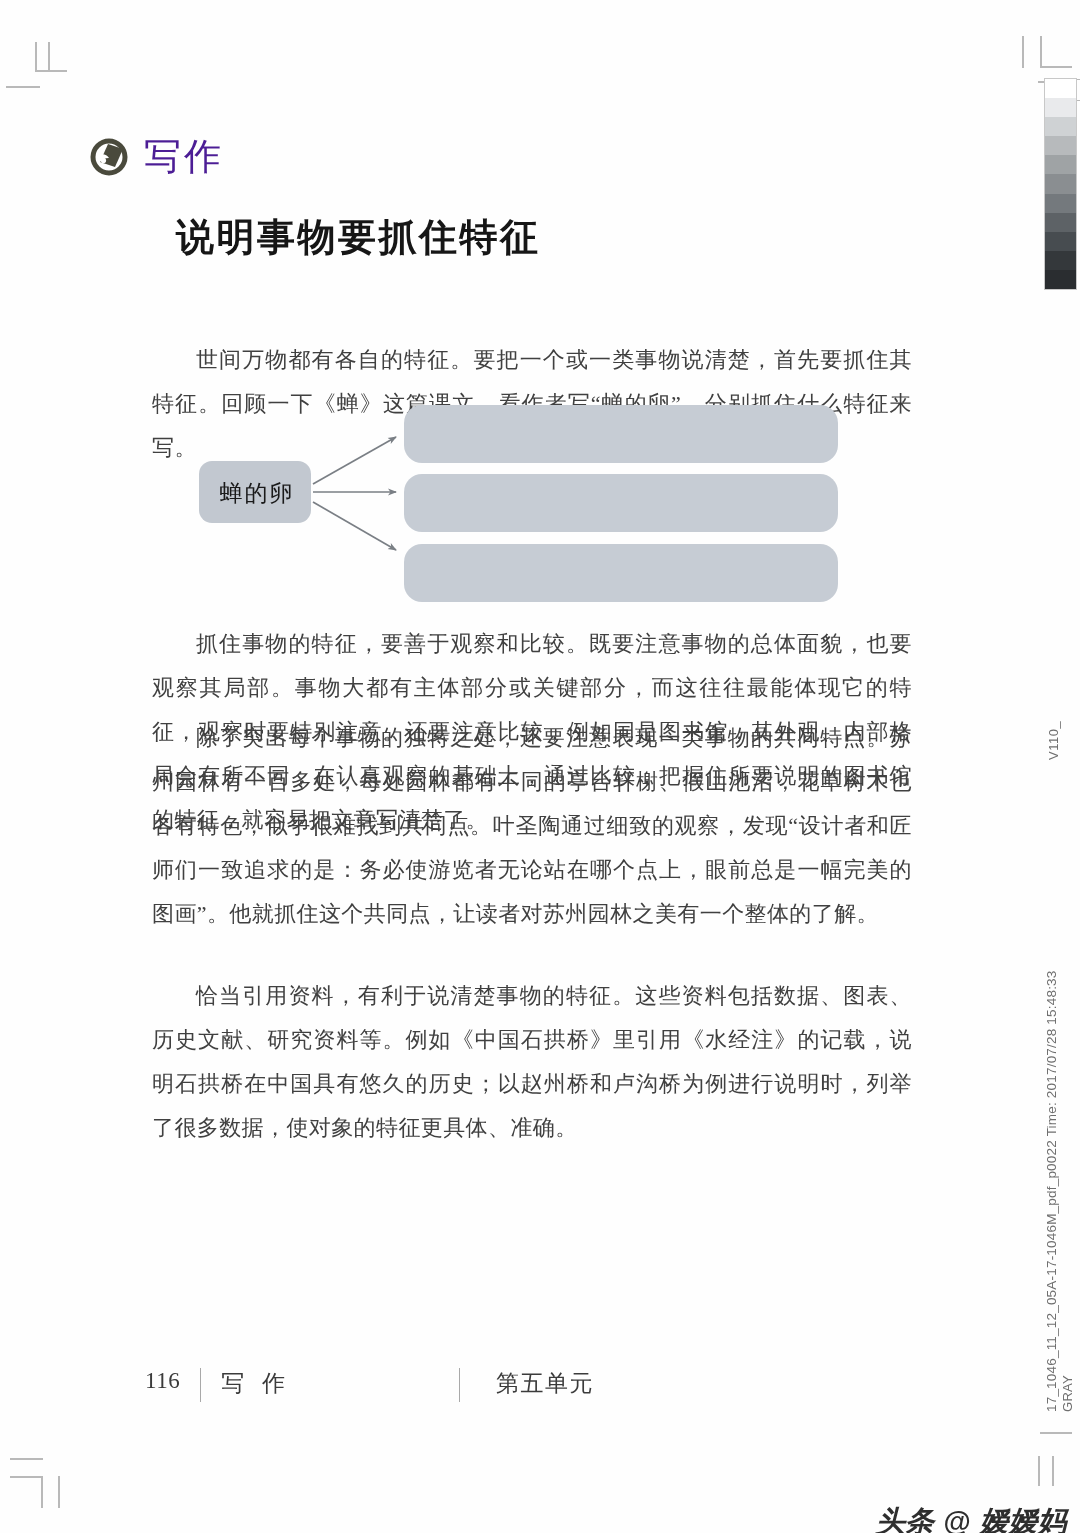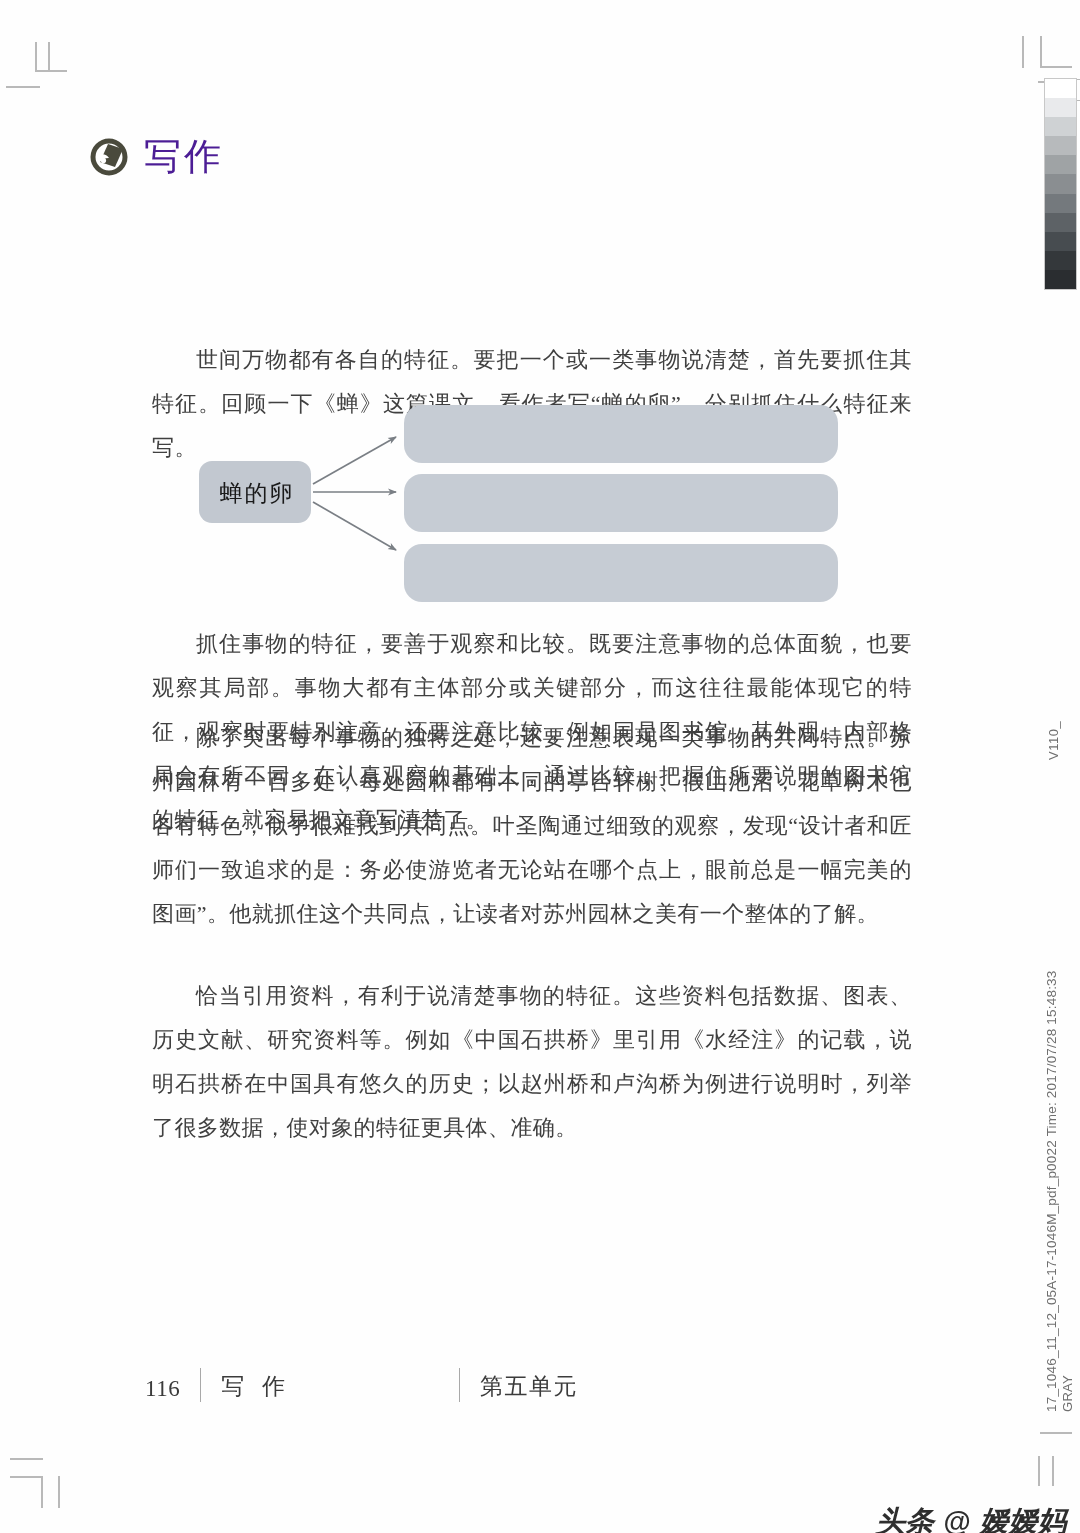--- a/index.html
+++ b/index.html
@@ -138,35 +138,35 @@
     letter-spacing: 2px;
     color: #1a1a1a;
   }
 
   
   .footer {
     position: absolute;
     left: 145px;
     top: 1368px;
     display: flex;
-    align-items: flex-end;
+    align-items: flex-start;
     font-size: 23px;
     color: #3b3b3b;
   }
   .footer .pagenum { letter-spacing: 0.5px; }
   .footer .rule {
     display: inline-block;
     width: 1px;
     height: 34px;
     background: #a9a9a9;
     margin: 0 20px;
   }
   .footer .fname { letter-spacing: 6px; }
   .footer .spacer { display: inline-block; width: 148px; }
-  .footer .unit { letter-spacing: 1.5px; }
+  .footer .unit { letter-spacing: 1.5px; margin-left: 16px; }
 
   
   .watermark {
     position: absolute;
     left: 876px;
     top: 1478px;
     display: flex;
     align-items: center;
     gap: 9px;
     font-family: "Liberation Sans", sans-serif;
@@ -242,20 +242,21 @@
         <path d="M21 2.5 A18.5 18.5 0 1 0 21 39.5 A18.5 18.5 0 1 0 21 2.5 Z
                  M21 7.5 A13.5 13.5 0 1 1 21 34.5 A13.5 13.5 0 1 1 21 7.5 Z" fill="#4a4a3c" fill-rule="evenodd"></path>
         <path d="M20 8 L35 13 L27 31 L12 26 Z" fill="#4a4a3c"></path>
         <path d="M9 20 C13 17 19 18 21 22 C17 22 13 24 11 27 Z" fill="#ffffff"></path>
         <circle cx="15.5" cy="24.5" r="2.6" fill="#ffffff"></circle>
       </svg>
     </span>
     <span class="section-title">写作</span>
   </div>
 
+  <div class="doc-title">说明事物要抓住特征</div>
 
   <div class="body-col" style="top:330px;">
     <p class="para">世间万物都有各自的特征。要把一个或一类事物说清楚，首先要抓住其特征。回顾一下《蝉》这篇课文，看作者写“蝉的卵”，分别抓住什么特征来写。</p>
   </div>
 
   <div class="diagram">
     <svg width="700" height="212" viewBox="0 0 700 212">
       <defs>
         <marker id="ah" markerWidth="9" markerHeight="9" refX="8" refY="4.5" orient="auto" markerUnits="userSpaceOnUse">
           <path d="M0,1 L9,4.5 L0,8 L2.4,4.5 Z" fill="#7a7f85"></path>

